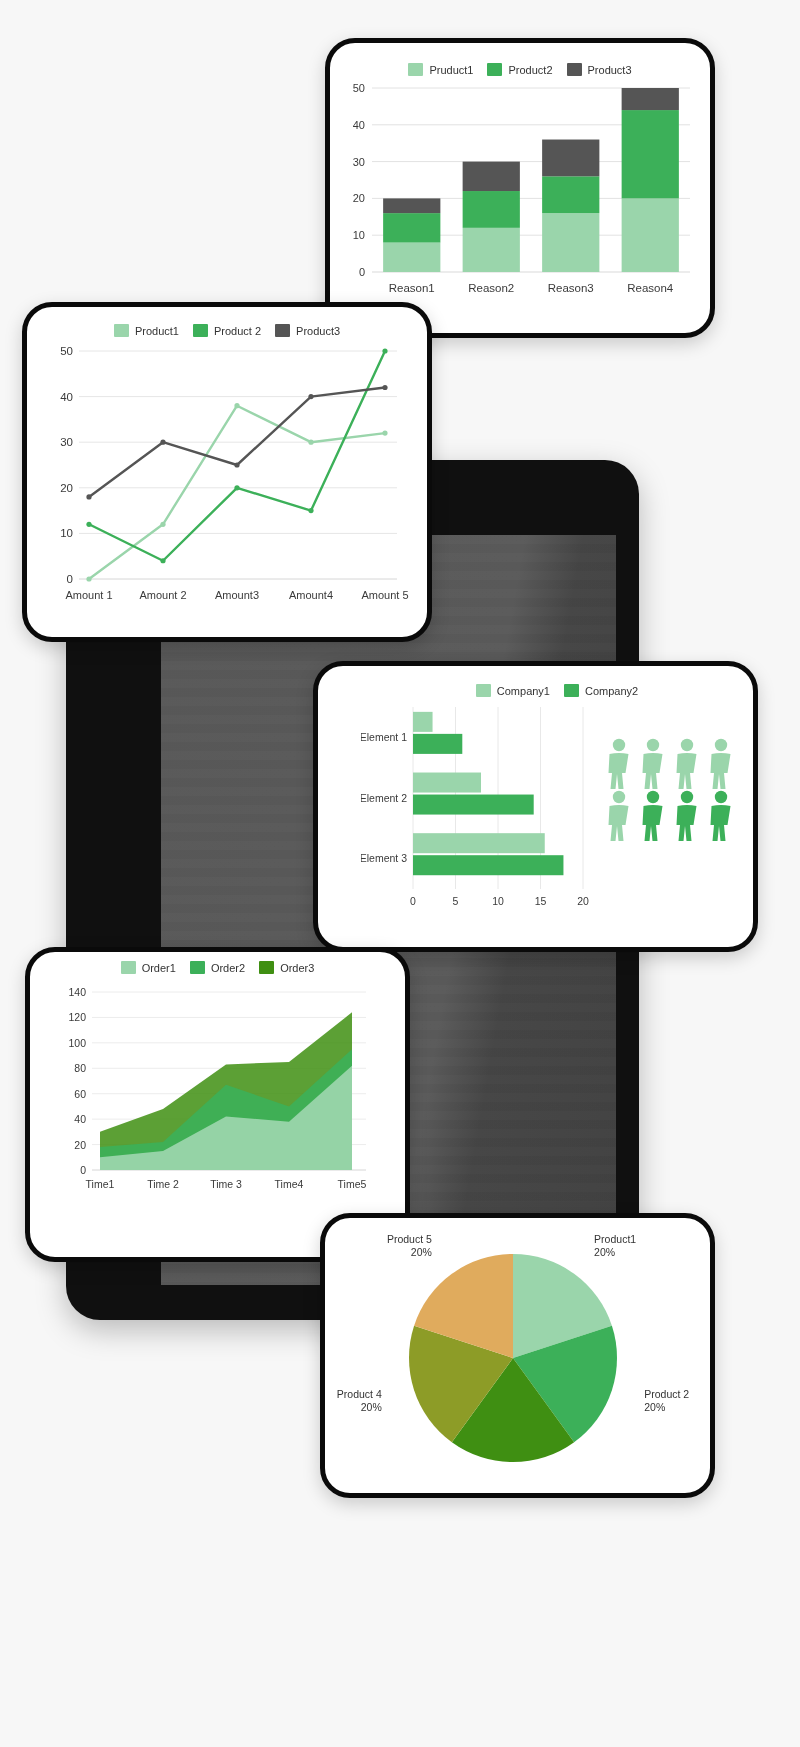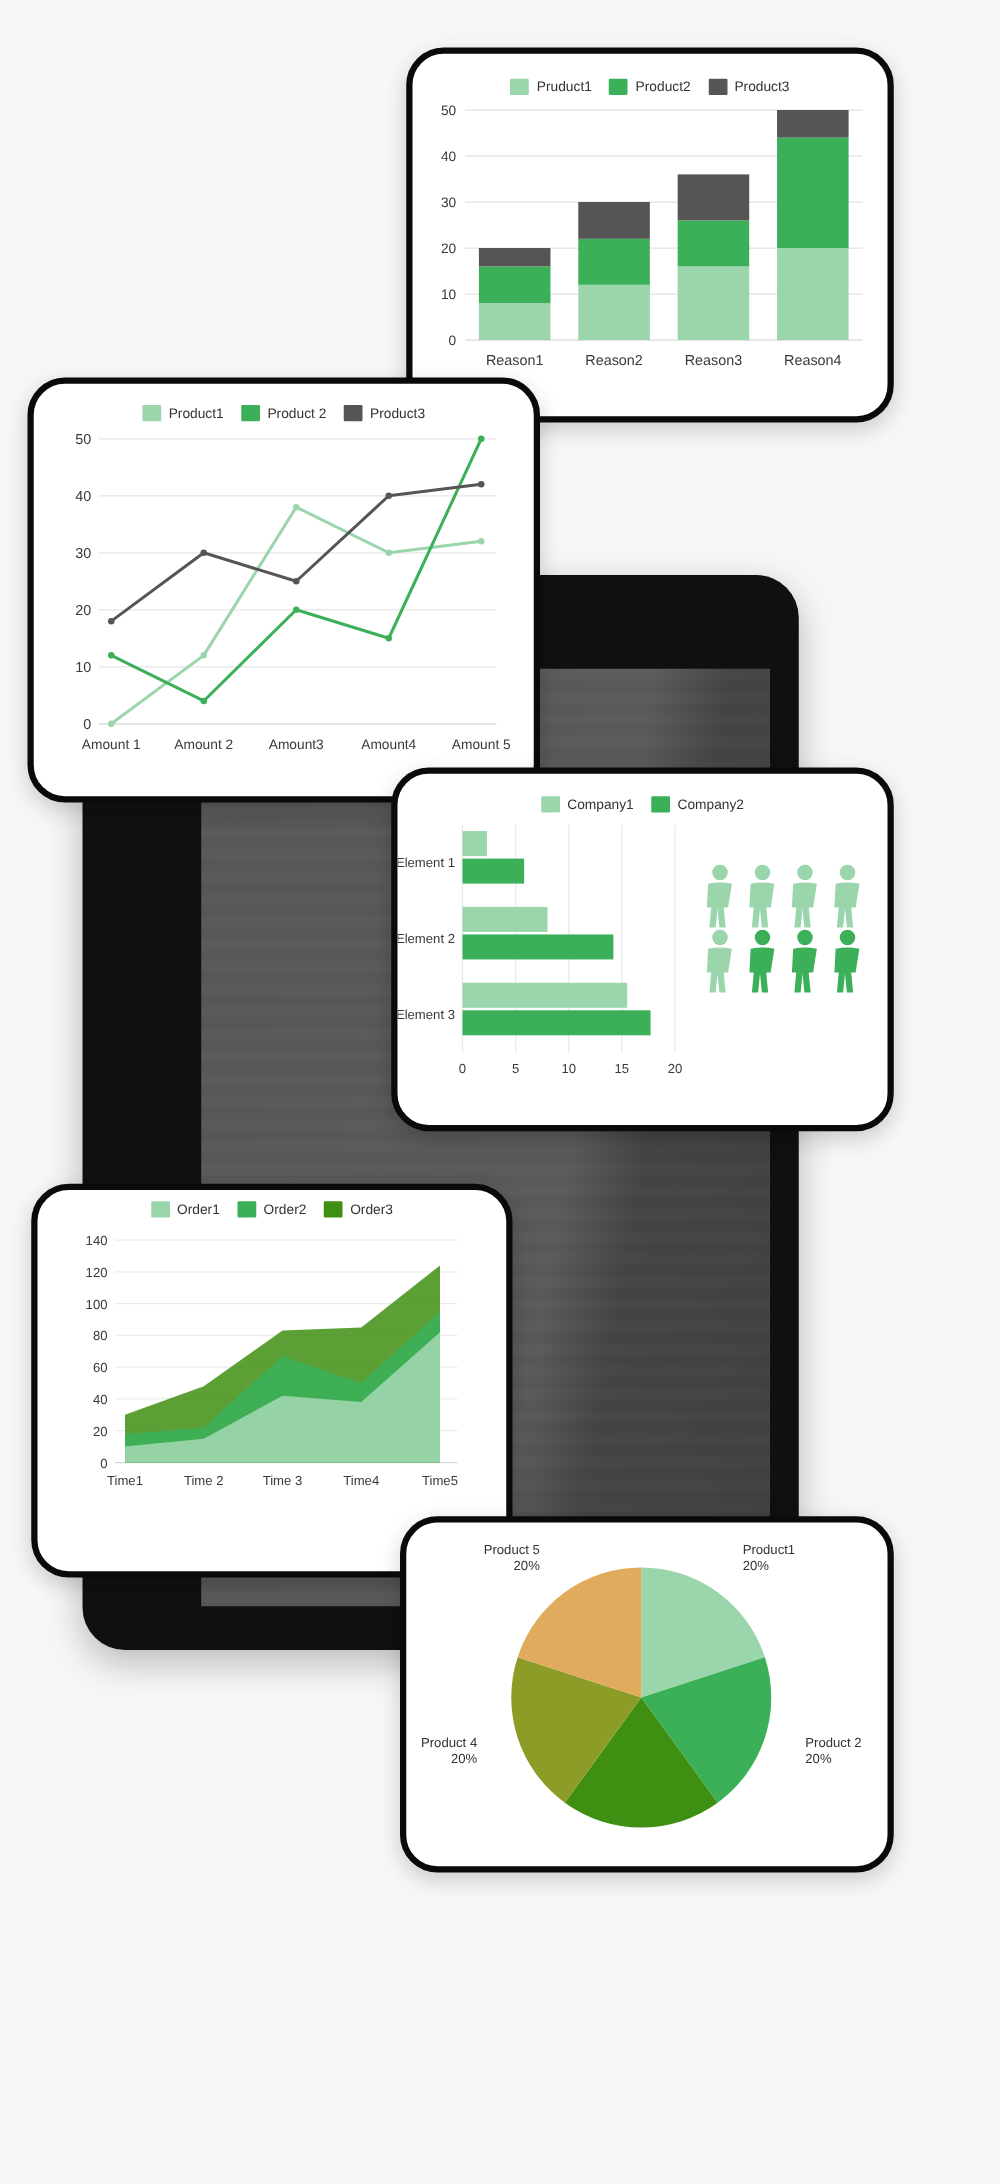--- a/index.html
+++ b/index.html
@@ -29,21 +29,21 @@
   }
   .legend{display:flex;justify-content:center;align-items:center;gap:14px;}
   .lg{display:flex;align-items:center;gap:6px;font-size:11px;color:#333;white-space:nowrap;}
   .sw{width:15px;height:13px;border-radius:1px;display:inline-block;}
   svg{display:block;}
   text{font-family:"Liberation Sans", sans-serif;}
 
   
   #card-bar      {left:325px;top:38px;  width:380px;height:290px;}
   #card-line     {left:22px; top:302px; width:400px;height:330px;}
-  #card-hbar     {left:313px;top:614px; width:392px;height:281px;}
+  #card-hbar     {left:313px;top:661px; width:392px;height:281px;padding-left:43px;}
   #card-area     {left:25px; top:947px; width:375px;height:305px;}
   #card-pie      {left:320px;top:1213px;width:385px;height:275px;}
 </style>
 </head>
 <body>
 
 <div id="tablet">
   <div id="tablet-screen"></div>
 </div>
 

